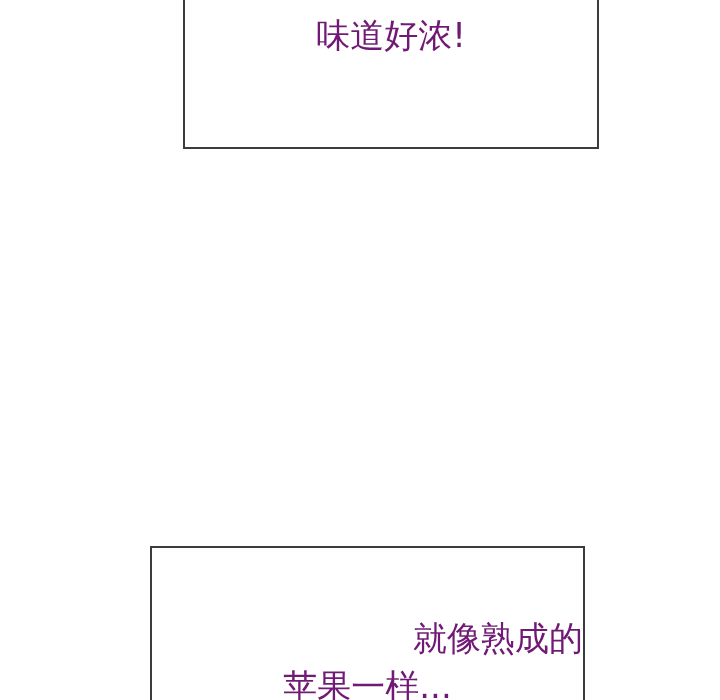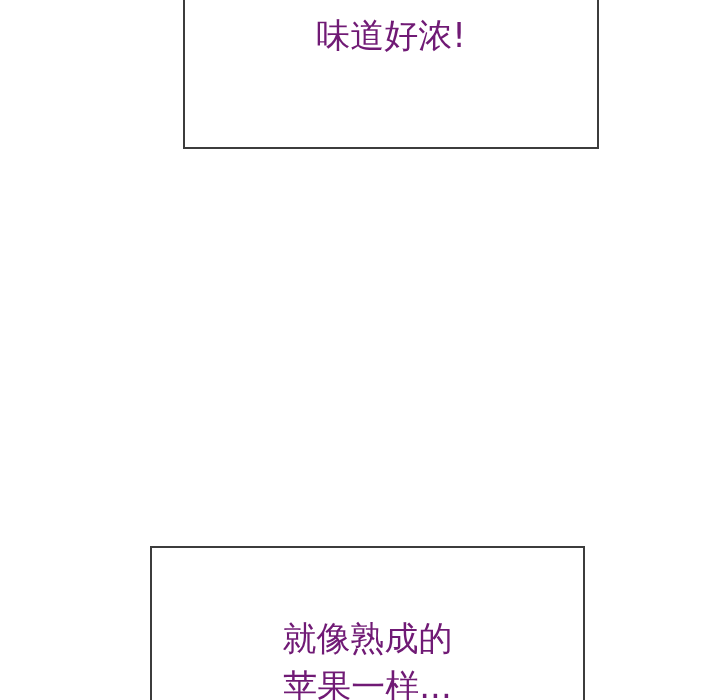--- a/index.html
+++ b/index.html
@@ -3,21 +3,21 @@
 <meta charset="utf-8">
 <style>
   html, body { margin:0; padding:0; }
   body { width:720px; height:700px; background:#ffffff; position:relative; overflow:hidden;
          font-family: "DejaVu Sans", sans-serif; }
   .bubble { position:absolute; background:#fff; border:2px solid #3c3c3c; box-sizing:border-box; }
   #b1 { left:183px; top:-4px; width:416px; height:153px; }
   #b2 { left:150px; top:546px; width:435px; height:170px; }
   .line { position:absolute; left:0; right:0; text-align:center; color:#701a75; font-size:34px; line-height:40px; white-space:nowrap; }
   #b1 .l1 { top:17px; }
-  #b2 .l1 { top:70px; }
+  #b2 .l1 { top:70px;text-align:right; }
   #b2 .l2 { top:118px; }
 </style>
 </head>
 <body>
 
 <div id="b1" class="bubble">
   <div class="line l1">味道好浓!</div>
 </div>
 
 <div id="b2" class="bubble">

